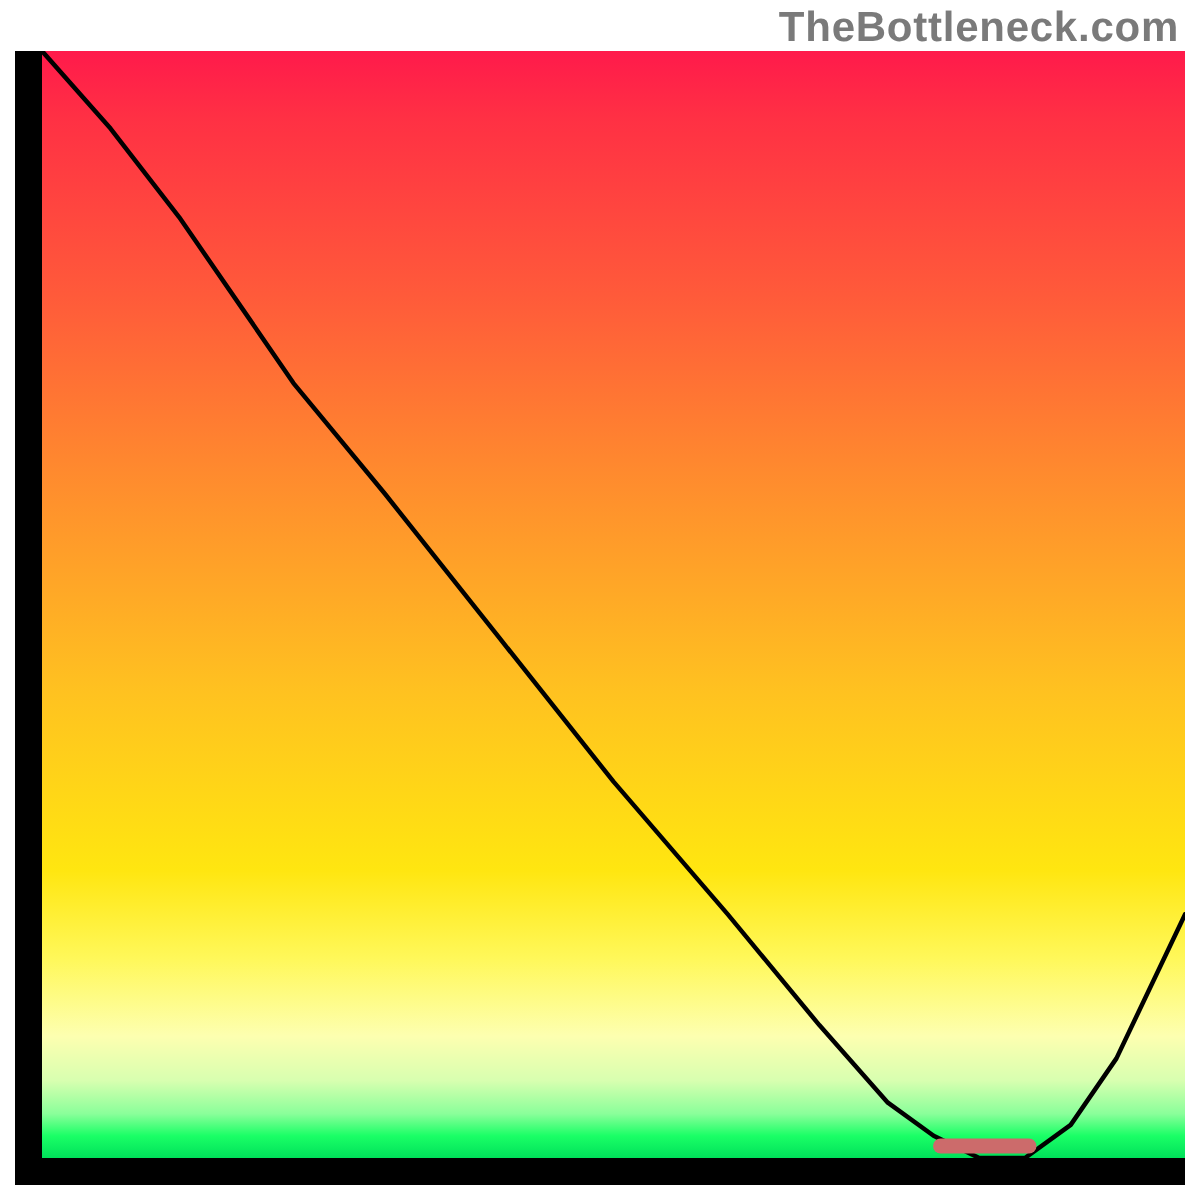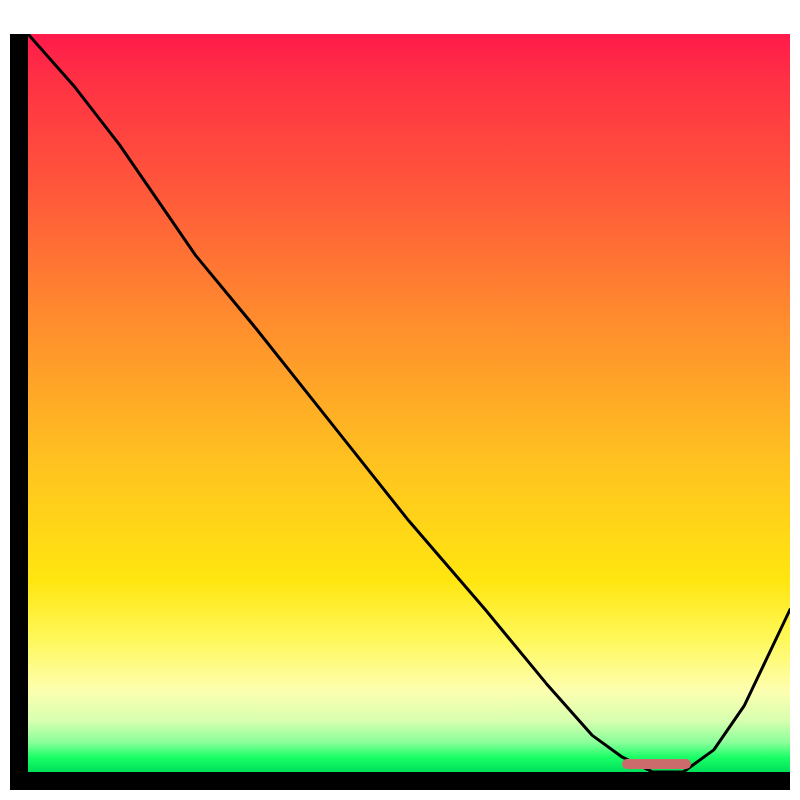--- a/index.html
+++ b/index.html
@@ -70,20 +70,21 @@
     position: absolute;
     height: 10px;
     border-radius: 5px;
     background: #cc6b6b;
     z-index: 3;
   }
 </style>
 </head>
 <body>
 <div class="container">
+  <div class="watermark">TheBottleneck.com</div>
   <div class="plot-outer">
     <div class="plot-inner">
       <div class="gradient"></div>
       <svg class="curve" viewBox="0 0 762 738" preserveAspectRatio="none">
         <polyline id="curve-poly" fill="none" stroke="#000000" stroke-width="3" stroke-linejoin="round" stroke-linecap="round" points="0.0,0.0 45.7,51.7 91.4,110.7 137.2,177.1 167.6,221.4 228.6,295.2 304.8,391.1 381.0,487.1 457.2,575.6 518.2,649.4 563.9,701.1 594.4,723.2 624.8,738.0 655.3,738.0 685.8,715.9 716.3,671.6 762.0,575.6"></polyline>
       </svg>
       <div id="minline" class="minline" style="left: 594.36px; width: 68.58px; top: 725px;"></div>
     </div>
   </div>
 </div>

